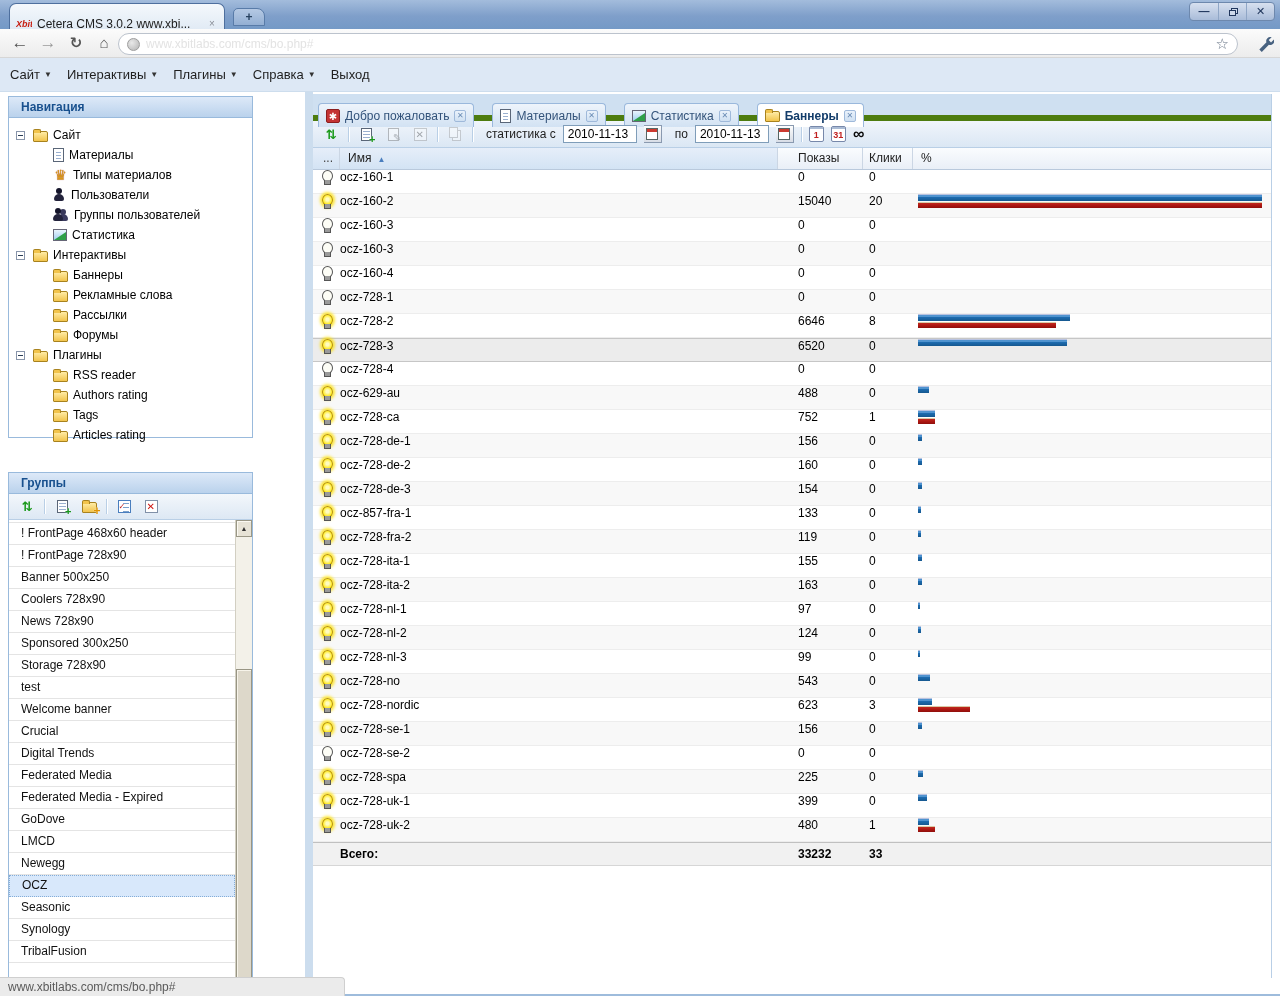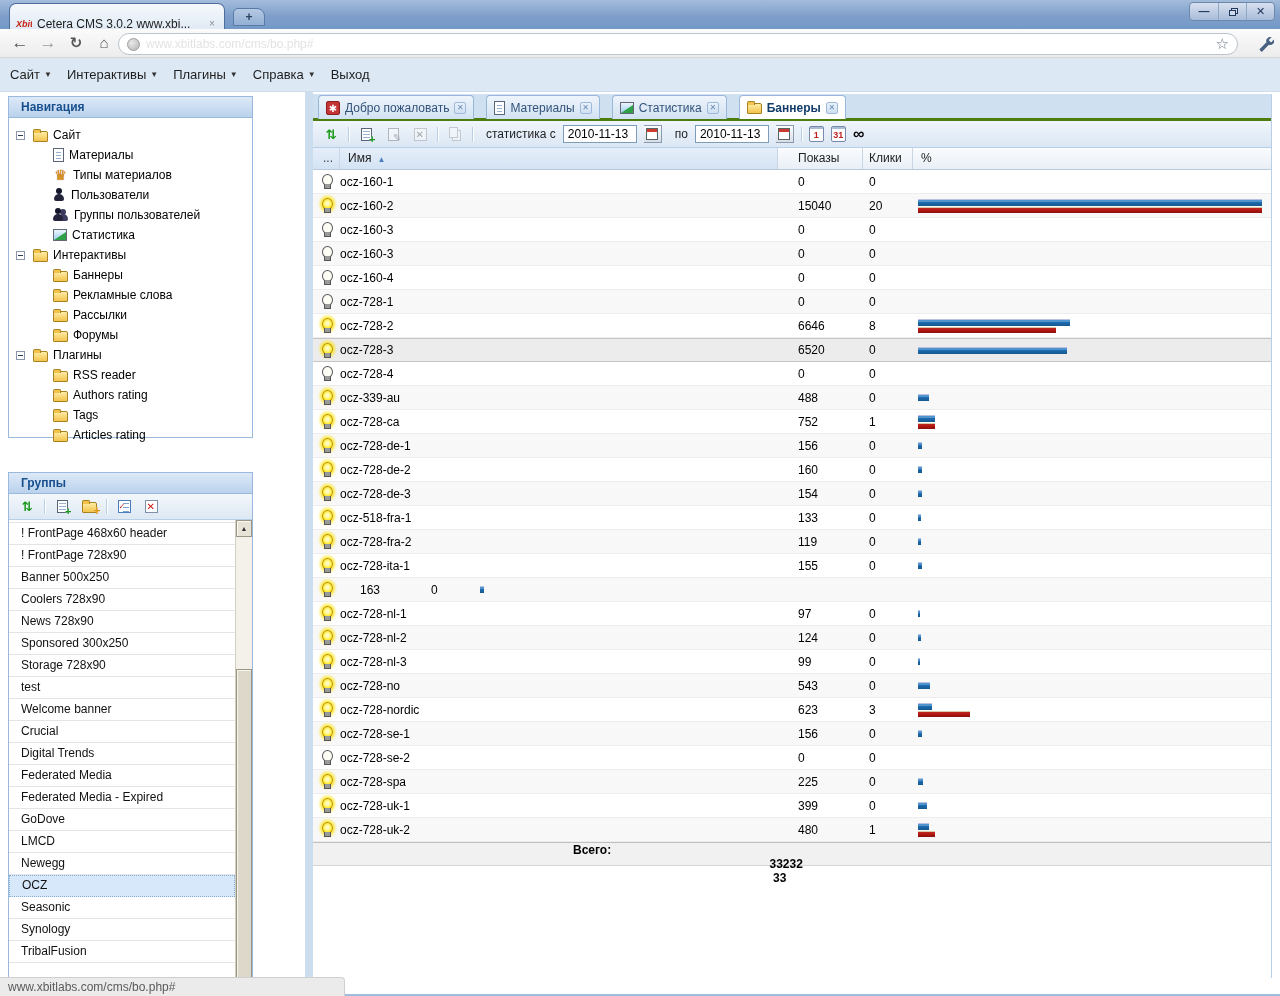--- a/index.html
+++ b/index.html
@@ -127,21 +127,21 @@
   .grow.section .expander { position:absolute; left:7px; top:8px; border-color:#4a7ebe; margin-left:0; }
   #group-scrollbar { position:absolute; right:0; top:47px; width:17px; bottom:0; background:#f3f1e9; border-left:1px solid #d2cfc2; }
   #gs-up { position:absolute; left:0; top:0; width:16px; height:17px; background:#e7e3d6;
     border:1px solid #9a9786; box-shadow:inset 1px 1px 0 #fbf9f2; color:#333; font-size:7px; text-align:center; line-height:16px; }
   #gs-thumb { position:absolute; left:0; top:31%; width:16px; height:67%; background:#ddd8ca;
     border:1px solid #989584; box-shadow:inset 1px 1px 0 #f7f4ea; }
 
   
   #main-panel { position:absolute; left:313px; top:94px; width:959px; height:884px; background:#fff;
     border-right:1px solid #b9cfe6; }
-  #tabbar { height:27px; background:#cfe0f1; padding:1px 0 0 5px; display:flex; gap:12px; border-bottom:3px solid #4d7c0f; }
+  #tabbar { height:27px; background:#cfe0f1; padding:9px 0 0 5px; display:flex; gap:18px; border-bottom:6px solid #4d7c0f; }
   .mtab { height:24px; border:1px solid #9ab8dc; border-bottom:none; border-radius:4px 4px 0 0;
     background:linear-gradient(180deg,#eef4fb,#d2e2f3); display:flex; align-items:center; gap:5px; padding:0 7px; }
   .mtab .lbl { color:#33537a; }
   .mtab.active { background:#fff; }
   .mtab.active .lbl { font-weight:bold; color:#123c6a; }
   .mtab-close { width:12px; height:12px; background:linear-gradient(180deg,#eaf2fb,#cfe0f2); border:1px solid #9fb9da;
     border-radius:2px; color:#6a8cb4; font-size:8px; line-height:10px; text-align:center; }
 
   #banners-toolbar { height:27px; background:linear-gradient(180deg,#f0f5fb,#dbe7f4); border-bottom:1px solid #b9cfe6;
     display:flex; align-items:center; padding-left:8px; gap:7px; }
@@ -162,41 +162,41 @@
   .th { border-right:1px solid #cbd6e4; background:linear-gradient(180deg,#fafcfe,#e9eff7);
     line-height:21px; color:#222; padding-left:8px; }
   .th.sorted { background:linear-gradient(180deg,#e6eef9,#d3e3f4); }
   .th-dots { width:27px; padding-left:10px; color:#444; }
   .th-name { width:438px; }
   .th-shows { width:85px; padding-left:20px; }
   .th-clicks { width:50px; padding-left:6px; }
   .th-pct { flex:1; border-right:none; }
   .sort-arrow { color:#4a7ebe; font-size:8px; margin-left:6px; }
 
-  .trow { height:24px; display:flex; align-items:center; border-bottom:1px solid #ededed; }
+  .trow { height:24px; display:flex; border-bottom:1px solid #ededed; }
   .trow.alt { background:#f8f8f8; }
   .trow.hl { background:#ececec; border-top:1px solid #c6c6c6; border-bottom:1px solid #c6c6c6; height:24px; }
   .td-dots { width:27px; display:flex; justify-content:center; }
   .td-name { width:438px; color:#000; }
   .td-shows { width:85px; padding-left:20px; }
   .td-clicks { width:50px; padding-left:6px; }
   .td-pct { flex:1; padding-left:5px; }
   .bar-blue { height:7px; background:linear-gradient(180deg,#b9c3e1 0,#b9c3e1 1px,#4f93cf 1px,#4f93cf 3px,#1e6db2 3px,#16588f 100%); }
   .bar-red { height:6px; margin-top:1px; background:linear-gradient(180deg,#d9c9a6 0,#d9c9a6 1px,#c1281e 1px,#a81410 4px,#8e100c 100%); }
 
   .bulb { position:relative; width:13px; height:15px; display:inline-block; }
   .bulb::before { content:""; position:absolute; left:2px; top:0; width:9px; height:10px;
     border:1px solid #555; border-radius:50%; background:#fdfdf6; }
   .bulb::after { content:""; position:absolute; left:4px; top:10px; width:5px; height:4px;
     background:#9a9a9a; border:1px solid #555; border-top:none; }
   .bulb.lit::before { background:radial-gradient(circle at 50% 45%, #fffbc0 20%, #ffe600 75%);
     border-color:#b89400; box-shadow:0 0 3px 2px rgba(255,225,0,.8); }
 
   #tfoot { height:24px; display:flex; align-items:center; background:#f1f1f1;
-    border-top:1px solid #c0c0c0; border-bottom:1px solid #d6d6d6; font-weight:bold;flex-direction:column; }
+    border-top:1px solid #c0c0c0; border-bottom:1px solid #d6d6d6; font-weight:bold; }
 
   
   #status-bubble { position:absolute; left:0; top:977px; width:345px; height:19px; background:#ebebeb;
     border:1px solid #cfcfcf; border-left:none; border-bottom:none; border-top-right-radius:4px;
     color:#5a5a5a; line-height:18px; padding-left:8px; z-index:20; }
   #bottom-line { position:absolute; left:0; bottom:0; width:1280px; height:2px; background:#9ebcdc; }
 </style>
 </head>
 <body>
 
@@ -524,21 +524,21 @@
         </div>
         <div class="td-name">ocz-728-4</div>
         <div class="td-shows">0</div>
         <div class="td-clicks">0</div>
         <div class="td-pct"></div>
       </div>
       <div class="trow alt">
         <div class="td-dots">
           <span class="bulb lit"></span>
         </div>
-        <div class="td-name">ocz-339-au</div>
+        <div class="td-name">ocz-629-au</div>
         <div class="td-shows">488</div>
         <div class="td-clicks">0</div>
         <div class="td-pct">
           <div class="bar-blue" style="width: 11px;"></div>
         </div>
       </div>
       <div class="trow">
         <div class="td-dots">
           <span class="bulb lit"></span>
         </div>
@@ -580,21 +580,21 @@
         <div class="td-shows">154</div>
         <div class="td-clicks">0</div>
         <div class="td-pct">
           <div class="bar-blue" style="width: 4px;"></div>
         </div>
       </div>
       <div class="trow">
         <div class="td-dots">
           <span class="bulb lit"></span>
         </div>
-        <div class="td-name">ocz-518-fra-1</div>
+        <div class="td-name">ocz-857-fra-1</div>
         <div class="td-shows">133</div>
         <div class="td-clicks">0</div>
         <div class="td-pct">
           <div class="bar-blue" style="width: 3px;"></div>
         </div>
       </div>
       <div class="trow alt">
         <div class="td-dots">
           <span class="bulb lit"></span>
         </div>
@@ -613,20 +613,21 @@
         <div class="td-shows">155</div>
         <div class="td-clicks">0</div>
         <div class="td-pct">
           <div class="bar-blue" style="width: 4px;"></div>
         </div>
       </div>
       <div class="trow alt">
         <div class="td-dots">
           <span class="bulb lit"></span>
         </div>
+        <div class="td-name">ocz-728-ita-2</div>
         <div class="td-shows">163</div>
         <div class="td-clicks">0</div>
         <div class="td-pct">
           <div class="bar-blue" style="width: 4px;"></div>
         </div>
       </div>
       <div class="trow">
         <div class="td-dots">
           <span class="bulb lit"></span>
         </div>

